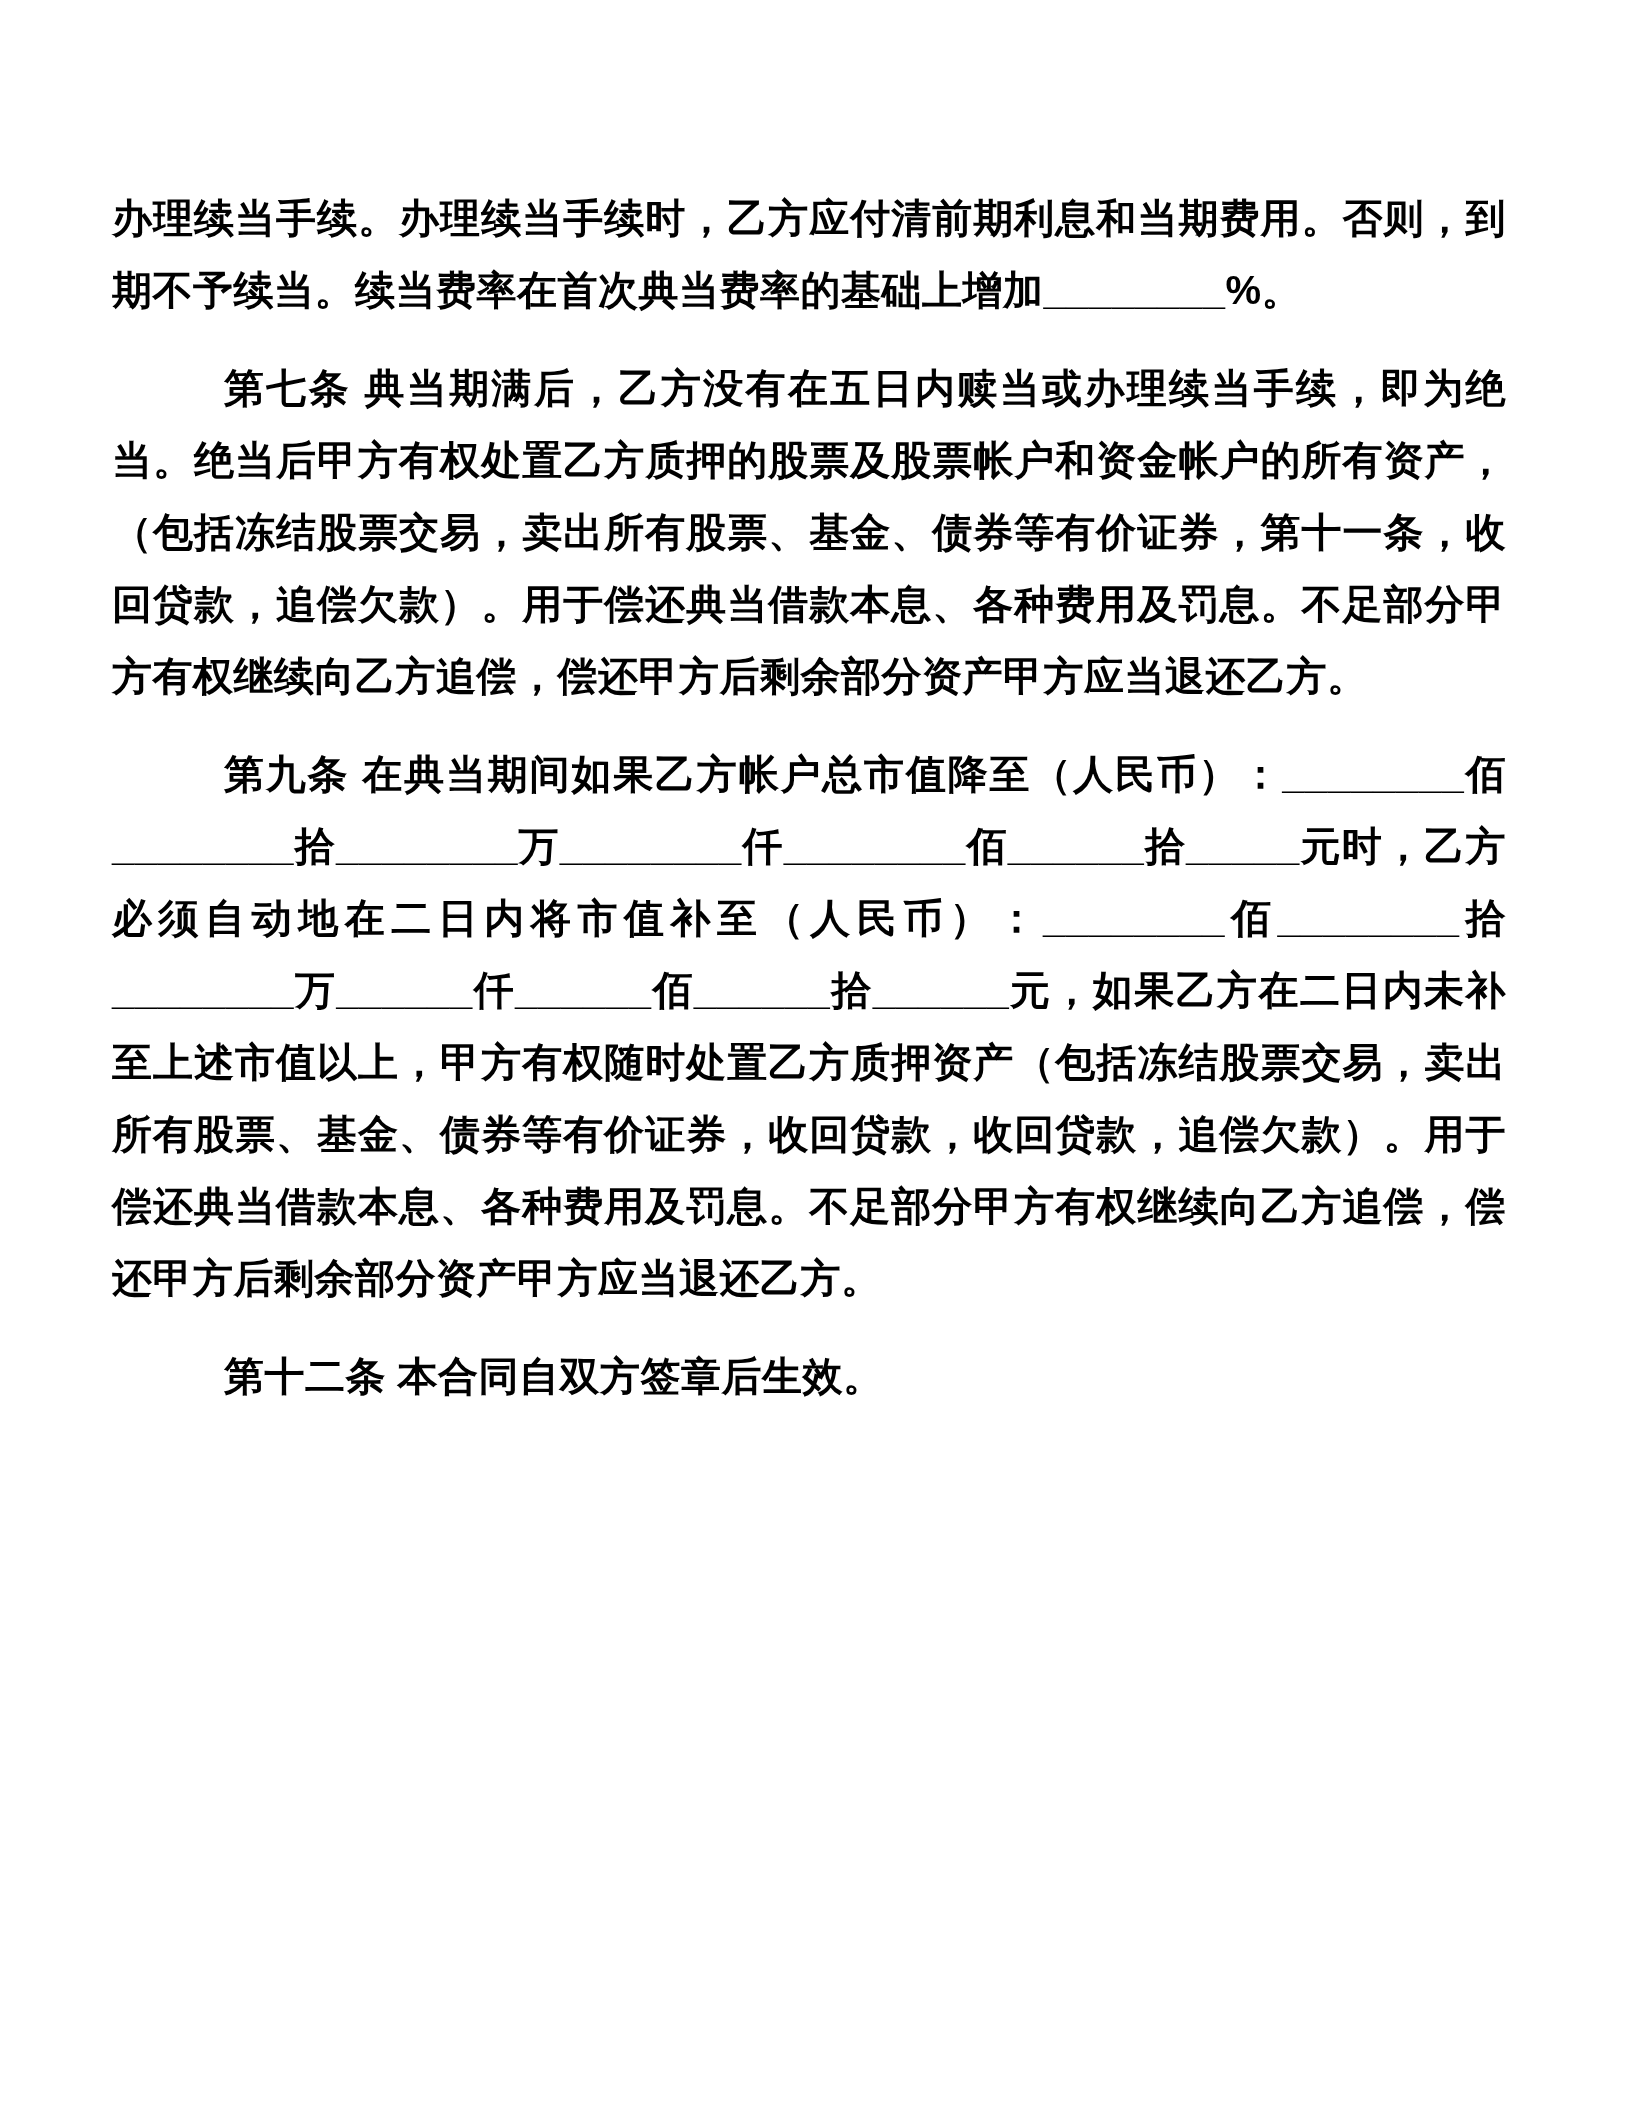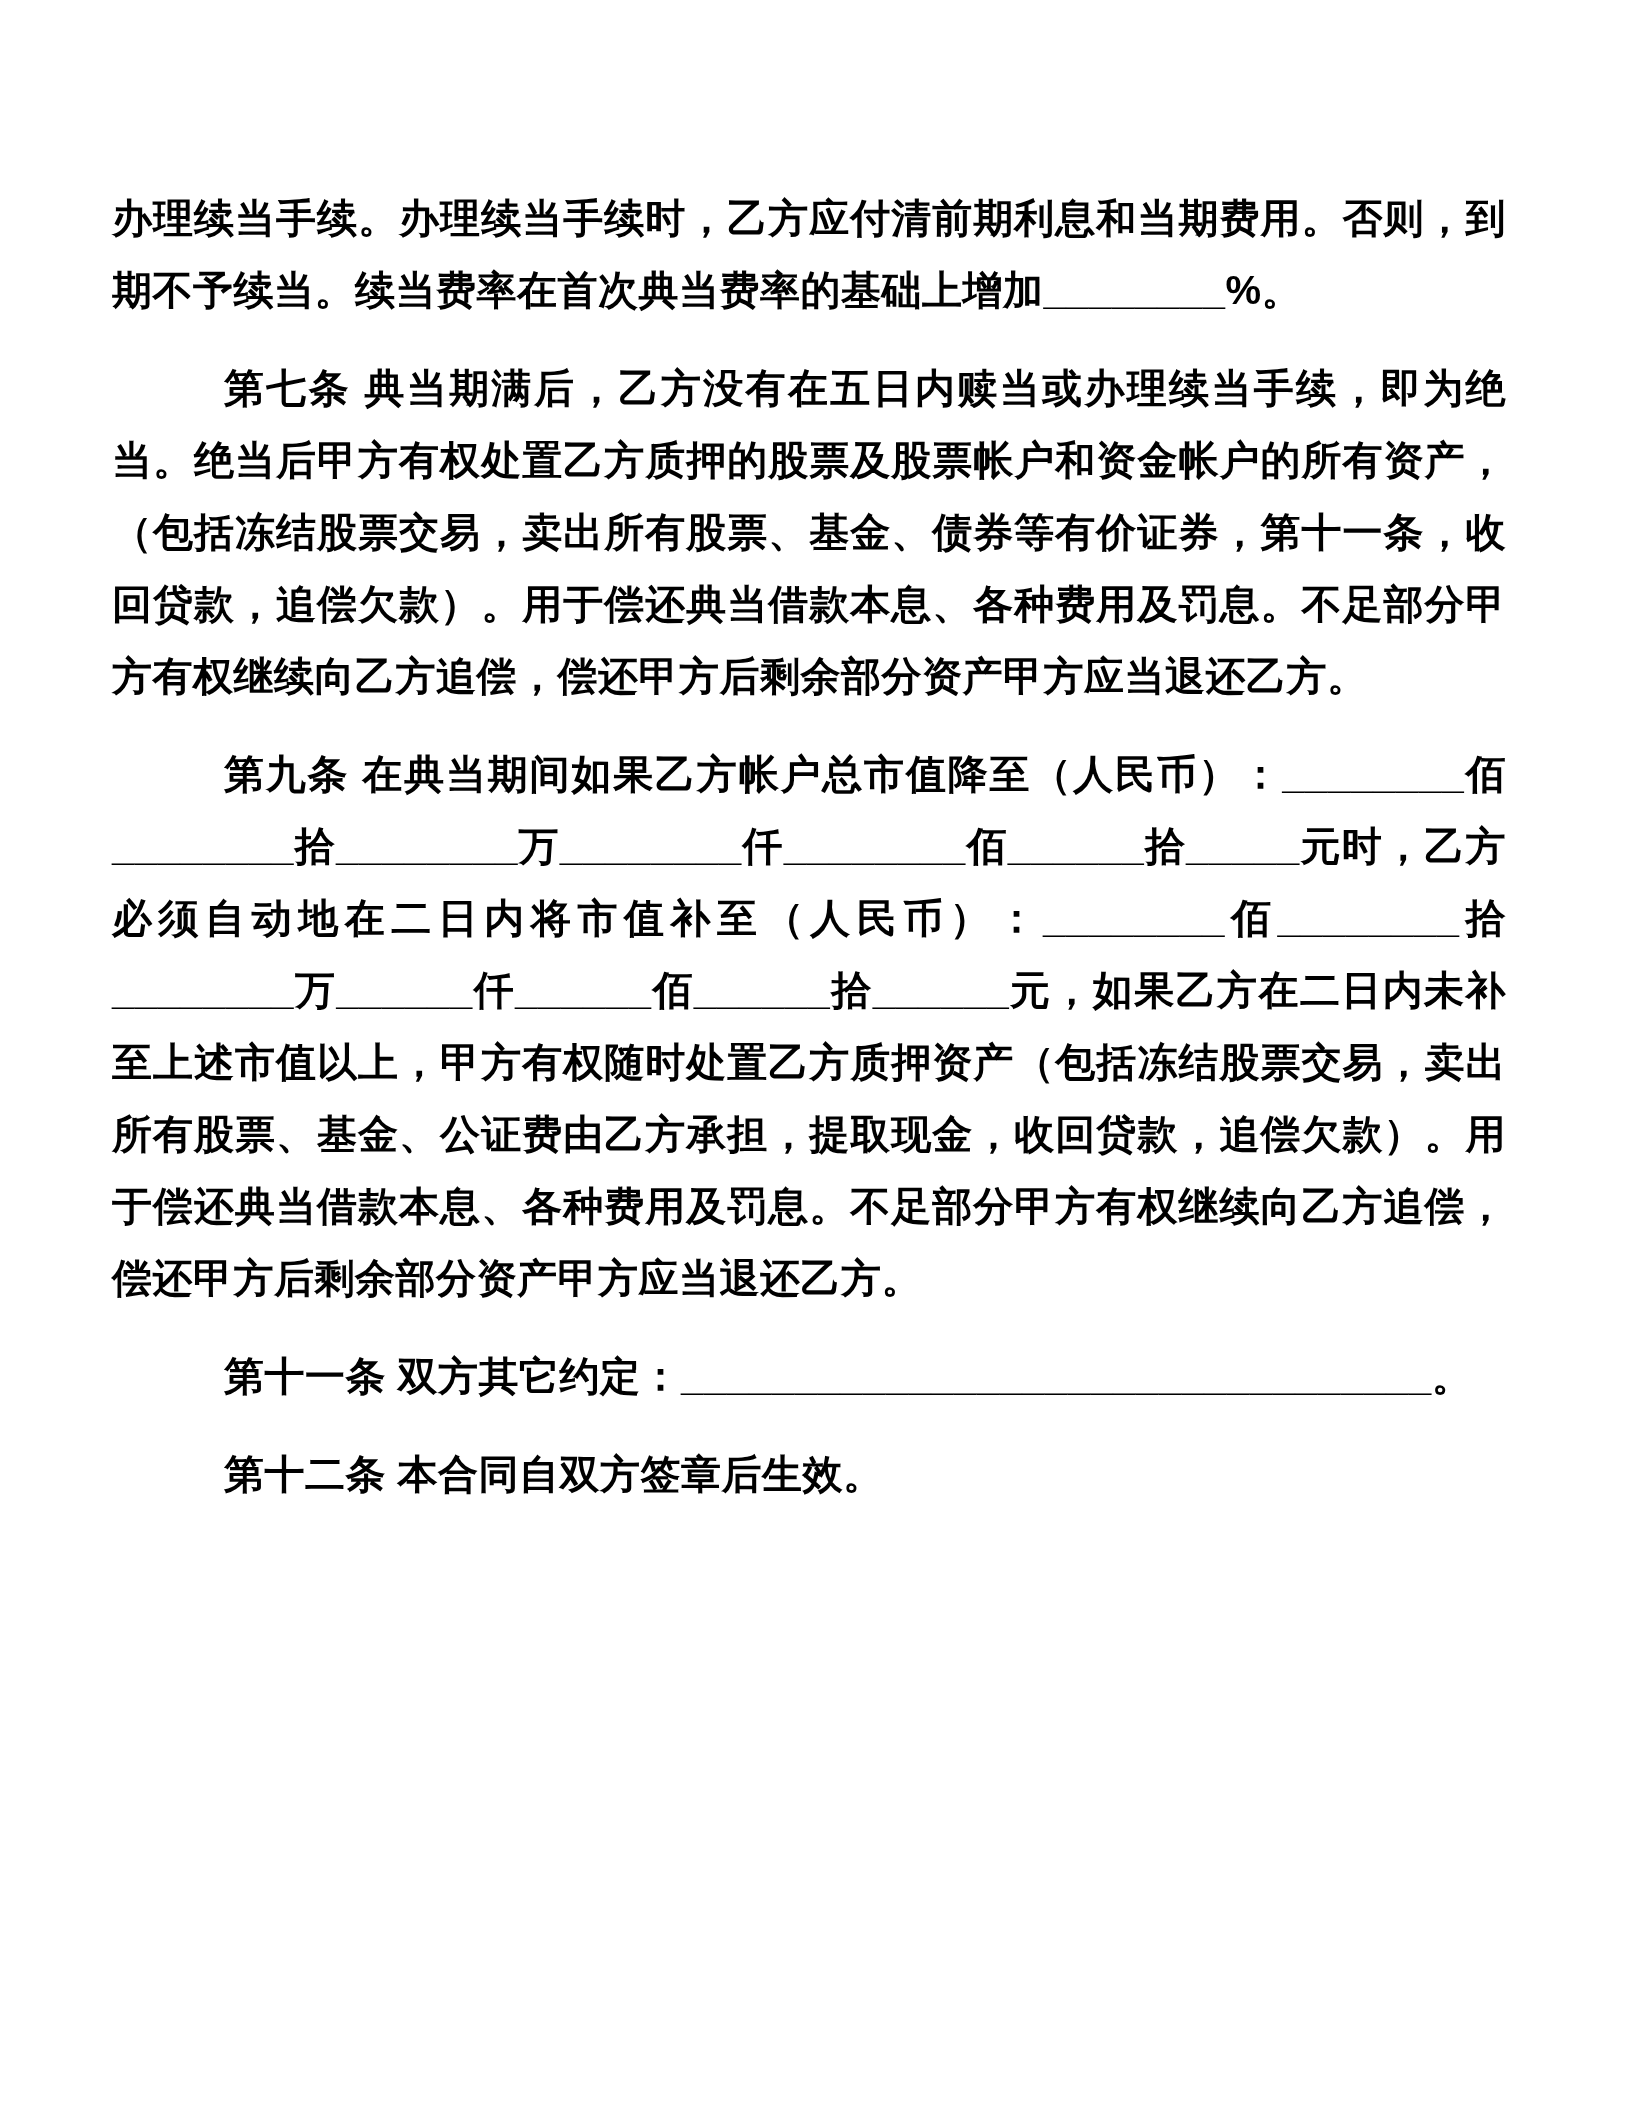--- a/index.html
+++ b/index.html
@@ -33,16 +33,15 @@
   .page p.indent {
     text-indent: 112px;
   }
 </style>
 </head>
 <body>
 
 <div class="page">
   <p>办理续当手续。办理续当手续时，乙方应付清前期利息和当期费用。否则，到期不予续当。续当费率在首次典当费率的基础上增加________%。</p>
   <p class="indent">第七条 典当期满后，乙方没有在五日内赎当或办理续当手续，即为绝当。绝当后甲方有权处置乙方质押的股票及股票帐户和资金帐户的所有资产，（包括冻结股票交易，卖出所有股票、基金、债券等有价证券，第十一条，收回贷款，追偿欠款）。用于偿还典当借款本息、各种费用及罚息。不足部分甲方有权继续向乙方追偿，偿还甲方后剩余部分资产甲方应当退还乙方。</p>
-  <p class="indent">第九条 在典当期间如果乙方帐户总市值降至（人民币）：________佰________拾________万________仟________佰______拾_____元时，乙方必须自动地在二日内将市值补至（人民币）：________佰________拾________万______仟______佰______拾______元，如果乙方在二日内未补至上述市值以上，甲方有权随时处置乙方质押资产（包括冻结股票交易，卖出所有股票、基金、公证费由乙方承担，提取现金，收回贷款，追偿欠款）。用于偿还典当借款本息、各种费用及罚息。不足部分甲方有权继续向乙方追偿，偿还甲方后剩余部分资产甲方应当退还乙方。</p>
-  <p class="indent">第十一条 双方其它约定：_________________________________。</p>
+  <p class="indent">第九条 在典当期间如果乙方帐户总市值降至（人民币）：________佰________拾________万________仟________佰______拾_____元时，乙方必须自动地在二日内将市值补至（人民币）：________佰________拾________万______仟______佰______拾______元，如果乙方在二日内未补至上述市值以上，甲方有权随时处置乙方质押资产（包括冻结股票交易，卖出所有股票、基金、债券等有价证券，收回贷款，收回贷款，追偿欠款）。用于偿还典当借款本息、各种费用及罚息。不足部分甲方有权继续向乙方追偿，偿还甲方后剩余部分资产甲方应当退还乙方。</p>
   <p class="indent">第十二条 本合同自双方签章后生效。</p>
 </div>
 
 </body></html>

